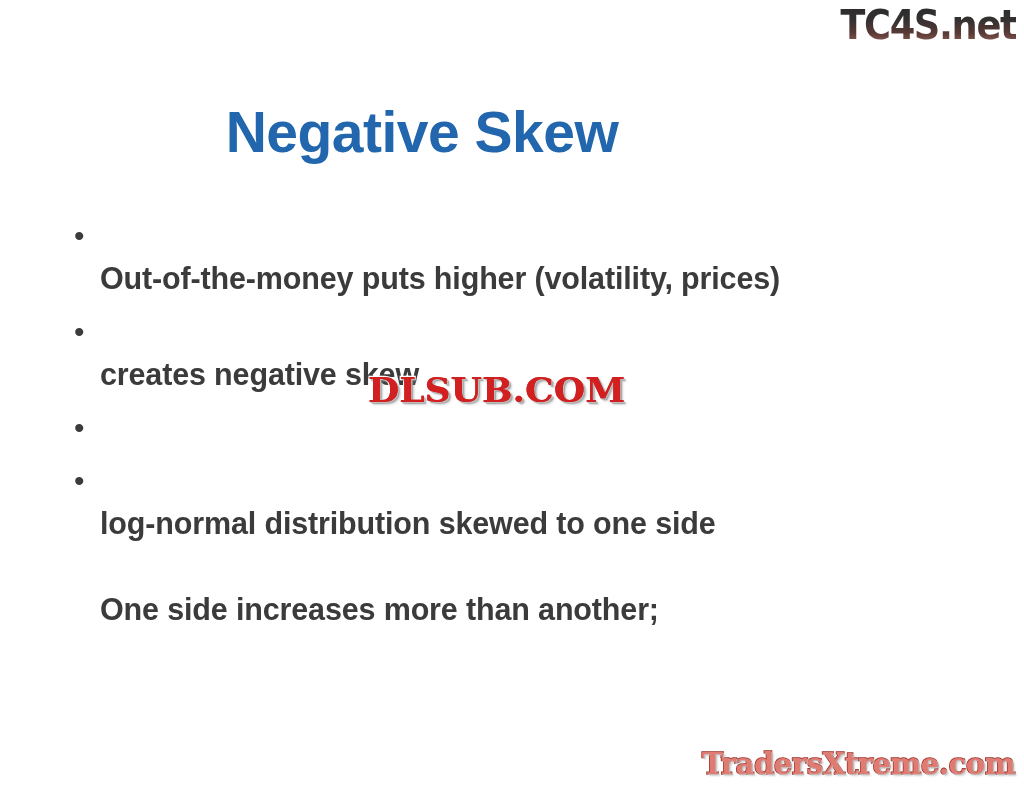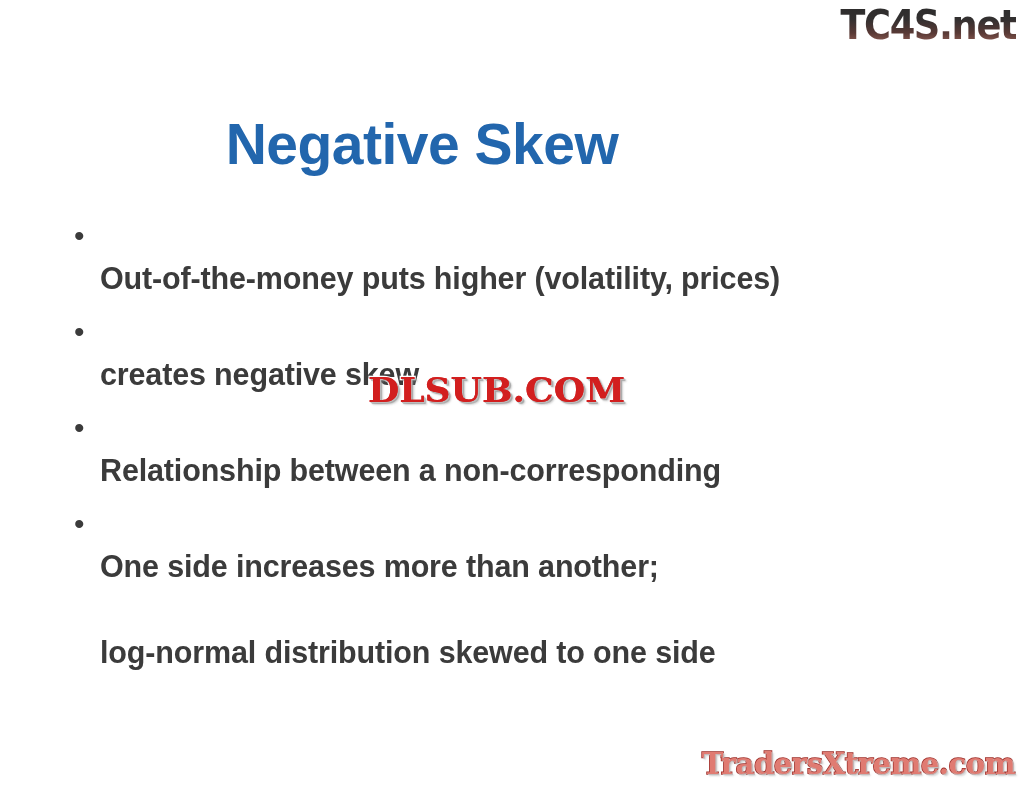--- a/index.html
+++ b/index.html
@@ -38,21 +38,21 @@
     background-clip: text;
     color: transparent;
     -webkit-text-fill-color: transparent;
     white-space: nowrap;
     user-select: none;
   }
 
   
   #slide-title {
     position: absolute;
-    top: 112px;
+    top: 100px;
     left: 0;
     width: 844px;
     text-align: center;
     font-family: "Liberation Sans", sans-serif;
     font-weight: bold;
     font-size: 57px;
     line-height: 64px;
     color: #2266AD;
     letter-spacing: -0.5px;
   }
@@ -175,29 +175,28 @@
     <div class="bullet-row">
       <span class="bullet-marker">•</span>
       <span class="bullet-text">
         <span class="line">creates negative skew</span>
       </span>
     </div>
 
     <div class="bullet-row">
       <span class="bullet-marker">•</span>
       <span class="bullet-text">
-        <span class="line">Relationship between a non-corresponding</span>
-      </span>
-    </div>
-
-    <div class="bullet-row">
-      <span class="bullet-marker">•</span>
-      <span class="bullet-text">
+      </span>
+    </div>
+
+    <div class="bullet-row">
+      <span class="bullet-marker">•</span>
+      <span class="bullet-text">
+        <span class="line">log-normal distribution skewed to one side</span>
         <span class="line">One side increases more than another;</span>
-        <span class="line">log-normal distribution skewed to one side</span>
       </span>
     </div>
 
   </div>
 
   <div id="watermark">DLSUB.COM</div>
   <div id="watermark-fill">DLSUB.COM</div>
 
   <div id="footer-logo">TradersXtreme.com</div>
 

